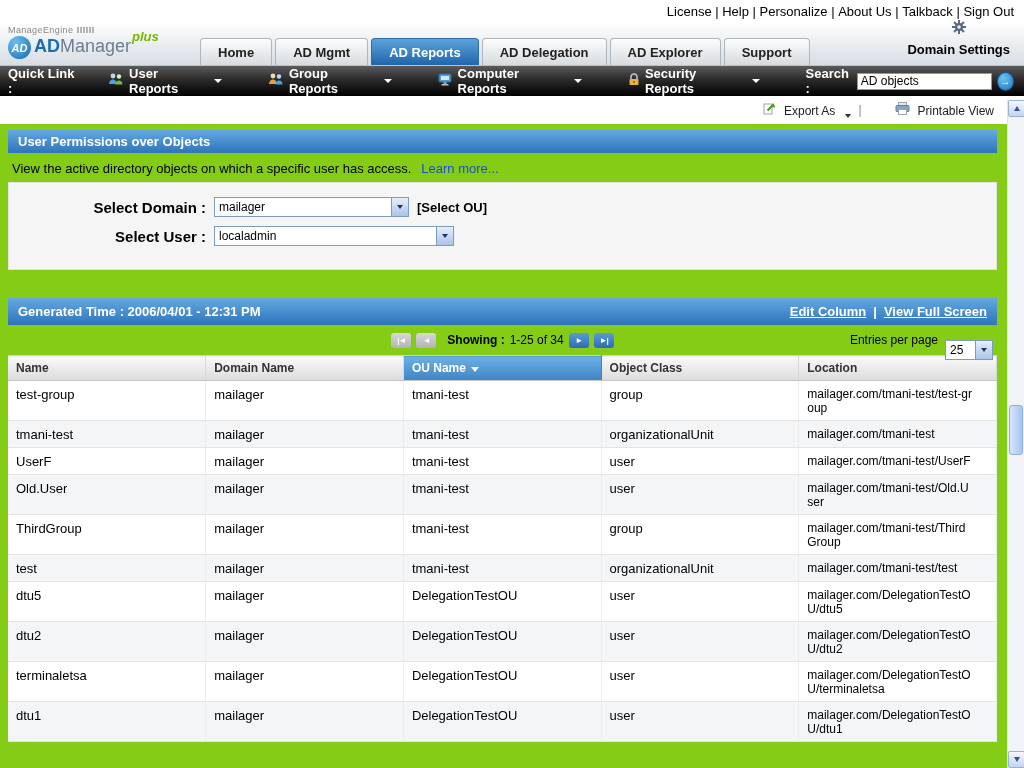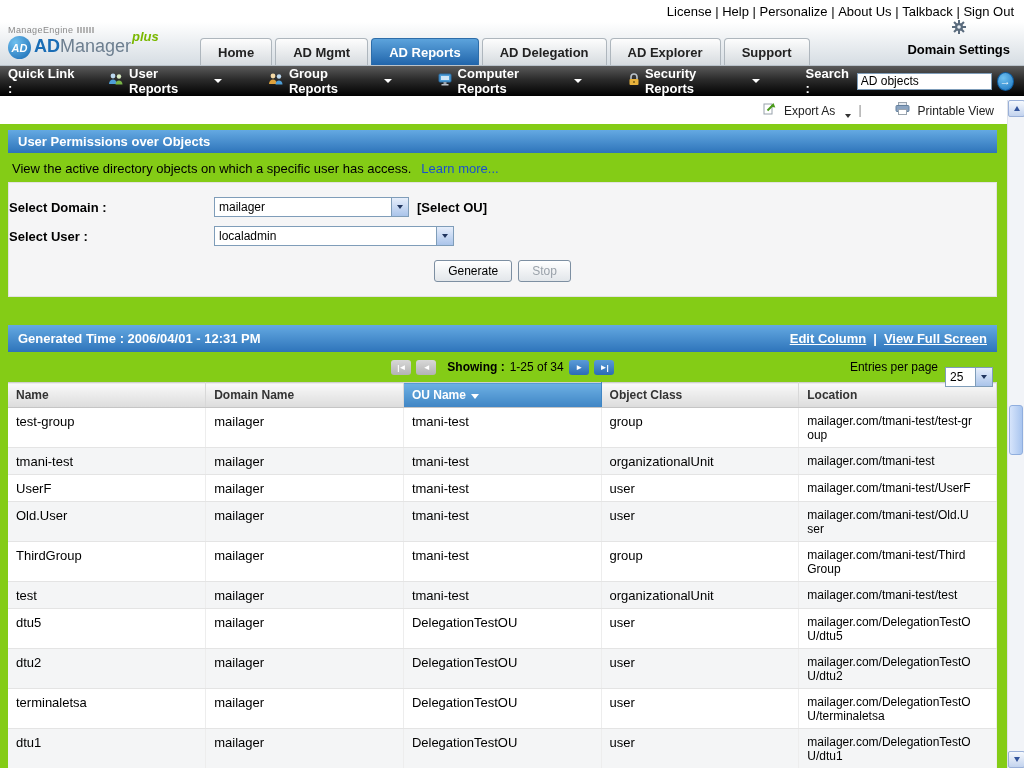--- a/index.html
+++ b/index.html
@@ -44,21 +44,21 @@
   .tool-sep::before { content:"|"; color:#888; }
   .caret-dark { width:0; height:0; border-left:3.5px solid transparent; border-right:3.5px solid transparent; border-top:4px solid #333; margin-left:2px; }
 
   
   .content { margin:6px 8px 0 8px; width:989px; }
   .bluebar { background:linear-gradient(#64a9e2,#2e74ba); color:#fff; font-weight:bold; font-size:13px; padding:4px 10px; display:flex; align-items:center; }
   .desc { padding:8px 4px 6px 4px; font-size:13px; display:flex; gap:10px; align-items:center; }
   .learn-more { color:#1a4fd0; cursor:pointer; }
   .formbox { background:#f5f5f6; border:1px solid #e2e2e2; padding:14px 0 14px 0; }
   .form-row { display:flex; align-items:center; margin-bottom:9px; }
-  .form-label { width:205px; font-weight:bold; font-size:13px; padding-right:8px; }
+  .form-label { width:205px; text-align:right; font-weight:bold; font-size:15px; padding-right:8px; }
   .select { display:inline-flex; align-items:stretch; border:1px solid #7f9db9; background:#fff; height:20px; font-size:12px; cursor:pointer; }
   .sel-text { padding:2px 4px 0 4px; flex:1; overflow:hidden; white-space:nowrap; }
   .sel-arrow { width:17px; background:linear-gradient(#e6eefb,#aac4ea); border-left:1px solid #7f9db9; display:flex; align-items:center; justify-content:center; }
   .sel-arrow::after { content:""; border-left:3.5px solid transparent; border-right:3.5px solid transparent; border-top:4px solid #21355e; }
   .w195 { width:195px; } .w240 { width:240px; } .w48 { width:48px;margin-top:20px; }
   .select-ou { font-weight:bold; font-size:13px; margin-left:8px; }
   .btn-row { display:flex; justify-content:center; gap:6px; margin-top:14px; }
   .btn { font-size:12px; padding:3px 13px; border:1px solid #7d8fa2; border-radius:3px; background:linear-gradient(#ffffff,#e2e6ea); cursor:pointer; font-family:"Liberation Sans",sans-serif; }
   .btn.disabled { color:#9aa2aa; cursor:default; }
 
@@ -258,24 +258,20 @@
           <span class="sel-arrow"></span>
         </span>
         <span class="select-ou">[Select OU]</span>
       </div>
       <div class="form-row">
         <span class="form-label">Select User :</span>
         <span class="select w240">
           <span class="sel-text">localadmin</span>
           <span class="sel-arrow"></span>
         </span>
-      </div>
-      <div class="btn-row">
-        <button class="btn">Generate</button>
-        <button class="btn disabled">Stop</button>
       </div>
     </div>
 
     <div class="results-bar">
       <span>Generated Time : 2006/04/01 - 12:31 PM</span>
       <span class="rb-links">
         <span class="rb-link">Edit Column</span>
         <span class="rb-sep"></span>
         <span class="rb-link">View Full Screen</span>
       </span>

